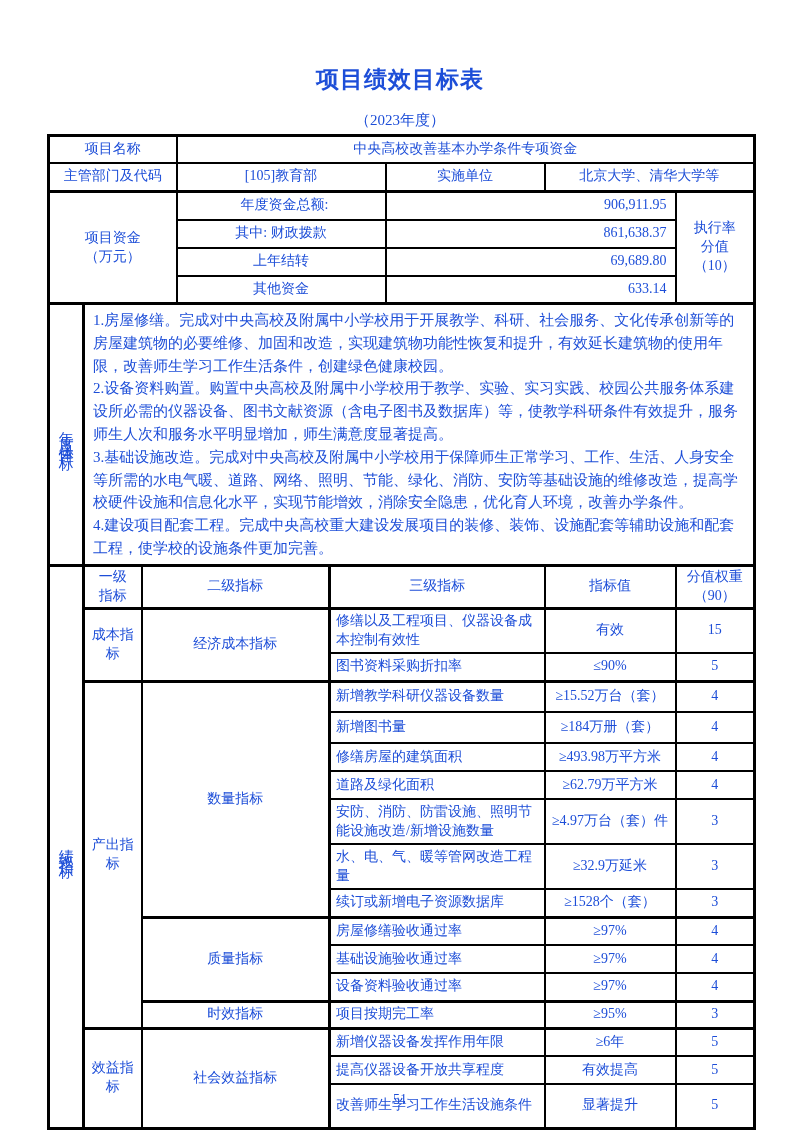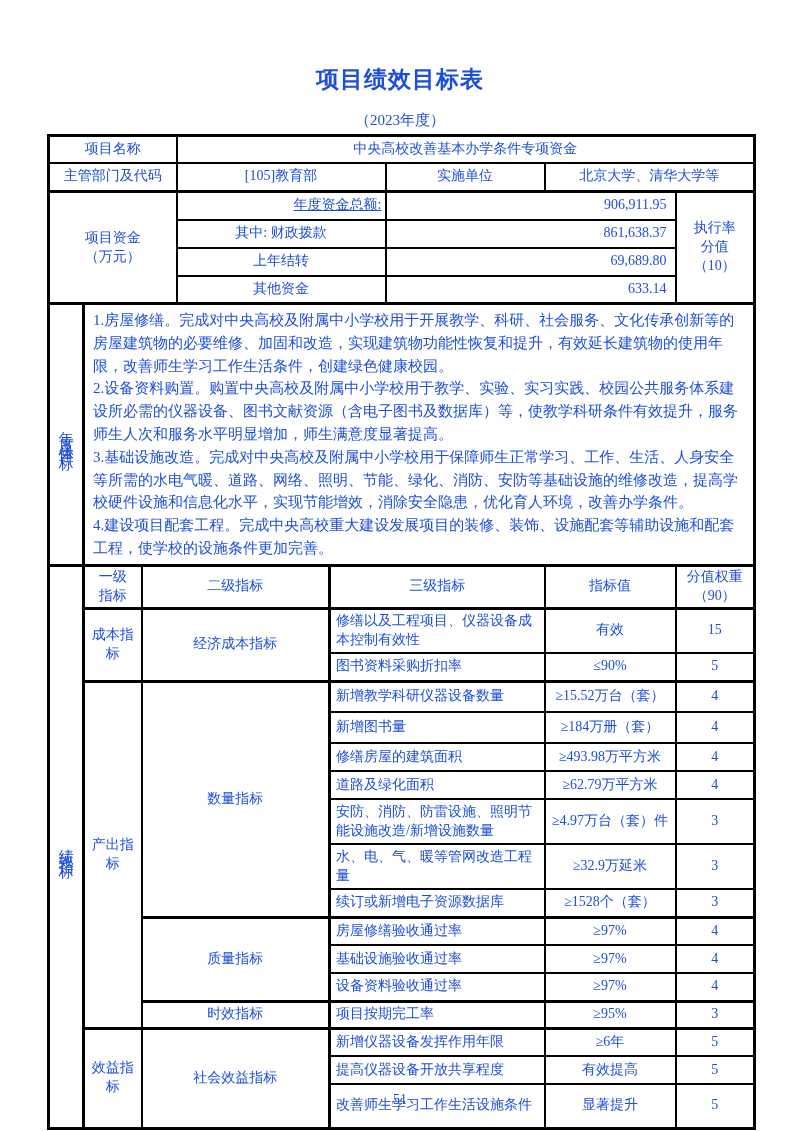--- a/index.html
+++ b/index.html
@@ -7,21 +7,21 @@
         font-family:"Liberation Serif","DejaVu Serif",serif;color:#1d4ed8;}
   .doc-title{position:absolute;left:0;top:64px;width:800px;text-align:center;
         font-size:23px;font-weight:bold;letter-spacing:1px;}
   .doc-subtitle{position:absolute;left:0;top:104px;width:800px;text-align:center;
         font-size:15px;margin-top:7px;}
   table.main{position:absolute;left:47px;top:134px;width:706px;
         border-collapse:collapse;table-layout:fixed;
         border:3px solid #000;font-size:14px;}
   td{border:2px solid #000;padding:1px 3px;text-align:center;vertical-align:middle;
      overflow:hidden;line-height:1.35;}
-  td.la{text-align:right;padding-left:10px;text-decoration:underline;}
+  td.la{text-align:center;padding-left:10px;}
   td.ra{text-align:right;padding-right:8px;padding-left:20px;}
   td.name{text-align:left;padding-left:5px;padding-right:10px;}
   td.goals{text-align:left;vertical-align:middle;padding:4px 8px;font-size:15px;line-height:1.52;}
   td.vert{writing-mode:vertical-rl;text-orientation:upright;letter-spacing:5px;
           padding:2px 0;font-size:15px;}
   .prelines{white-space:pre-line;}
   .bb3{border-bottom-width:3px;margin-top:36px;}
   .br3{border-right-width:3px;}
   .goal-p{margin:0;}
   .page-num{position:absolute;left:0;top:1092px;width:800px;text-align:center;font-size:14px;}

